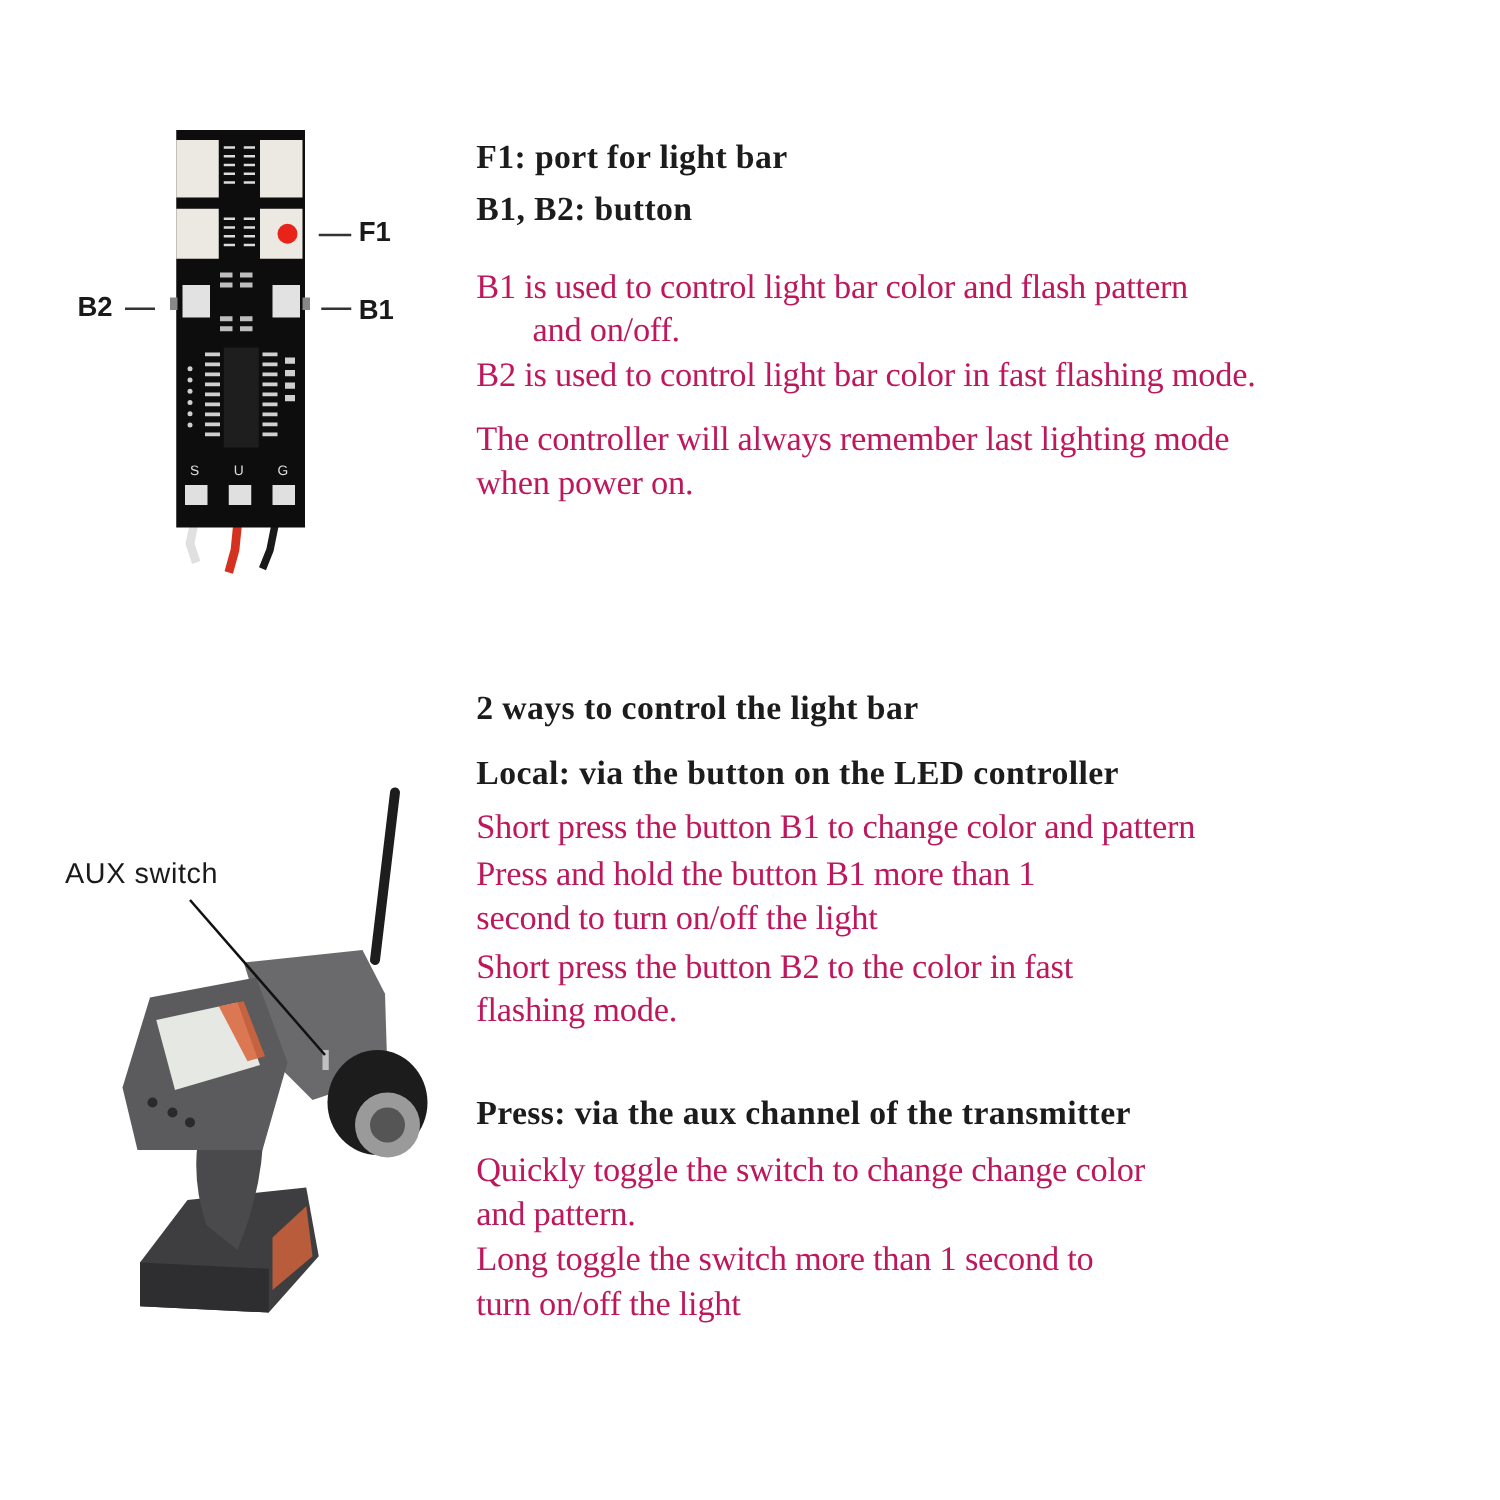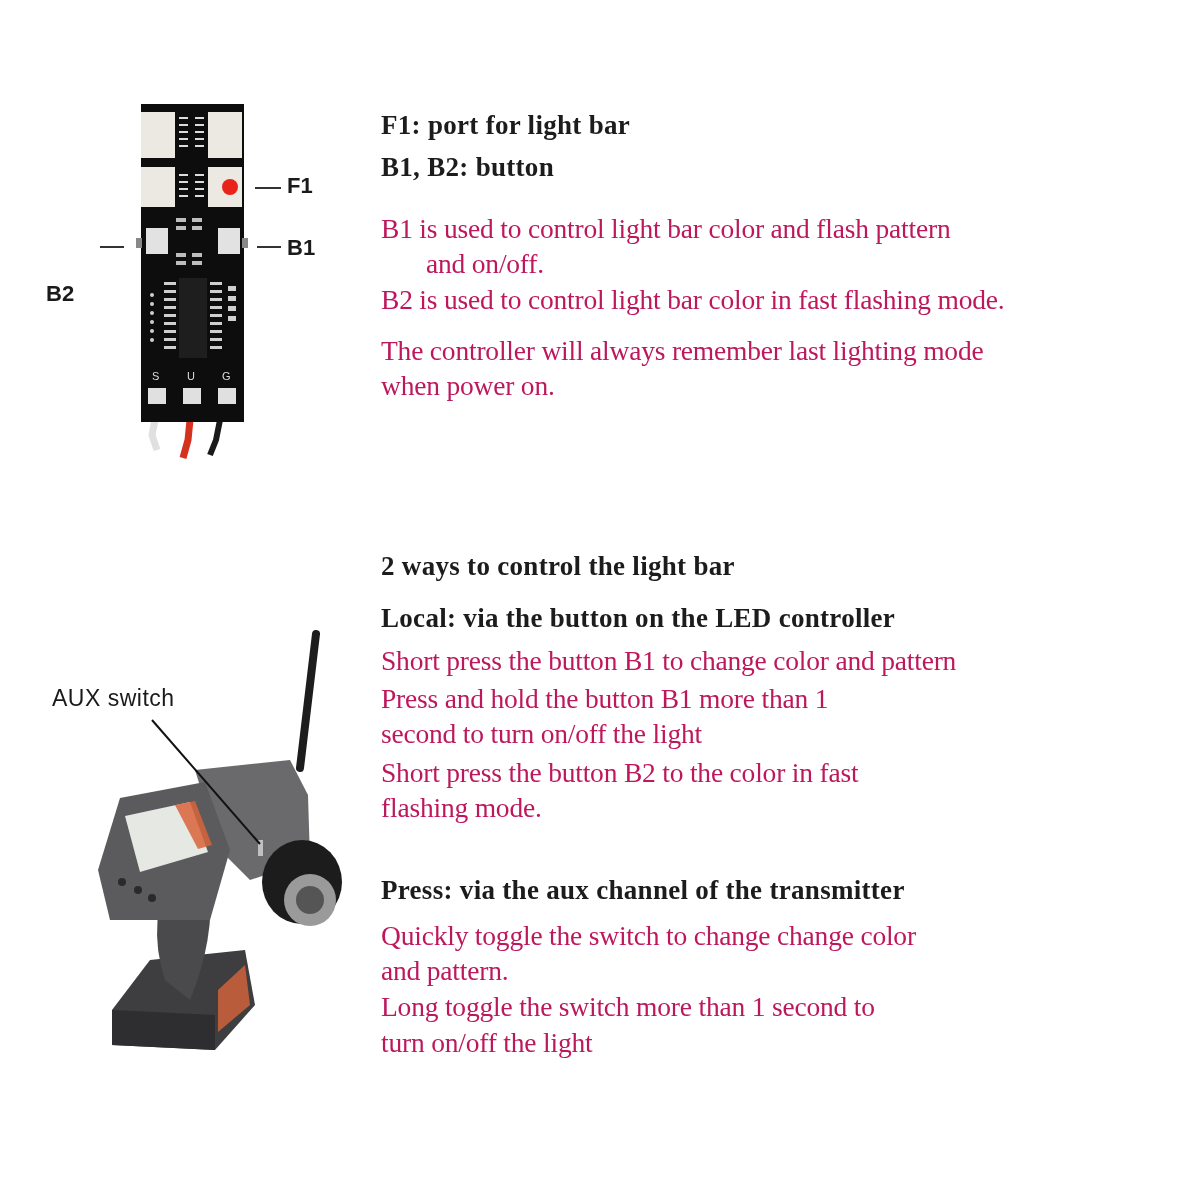--- a/index.html
+++ b/index.html
@@ -105,21 +105,21 @@
       <rect x="178" y="298" width="18" height="16"></rect>
     </g>
     <text x="112" y="290" font-size="11" fill="#ddd" font-family="Liberation Sans, sans-serif">S</text>
     <text x="147" y="290" font-size="11" fill="#ddd" font-family="Liberation Sans, sans-serif">U</text>
     <text x="182" y="290" font-size="11" fill="#ddd" font-family="Liberation Sans, sans-serif">G</text>
   </svg>
 </div>
 
 <div class="lead" style="left:255px;top:187px;width:26px;"></div>
 <div class="lbl" style="left:287px;top:173px;">F1</div>
-<div class="lbl" style="left:46px;top:233px;margin-top:48px;">B2</div>
+<div class="lbl" style="left:62px;top:233px;">B2</div>
 <div class="lead" style="left:100px;top:246px;width:24px;"></div>
 <div class="lead" style="left:257px;top:246px;width:24px;"></div>
 <div class="lbl" style="left:287px;top:235px;">B1</div>
 
 <div class="txt bold" style="top:110px;">F1: port for light bar</div>
 <div class="txt bold" style="top:152px;">B1, B2: button</div>
 <div class="txt reg" style="top:213px;">B1 is used to control light bar color and flash pattern</div>
 <div class="txt reg" style="top:248px;left:426px;">and on/off.</div>
 <div class="txt reg" style="top:284px;">B2 is used to control light bar color in fast flashing mode.</div>
 <div class="txt reg" style="top:335px;">The controller will always remember last lighting mode</div>

